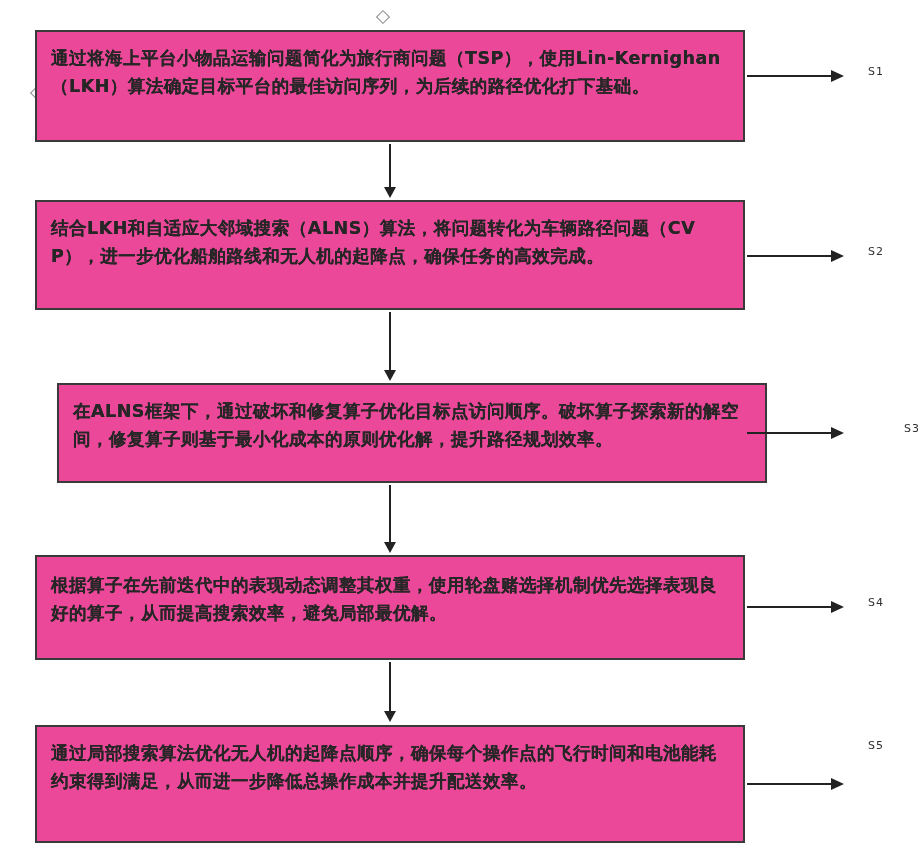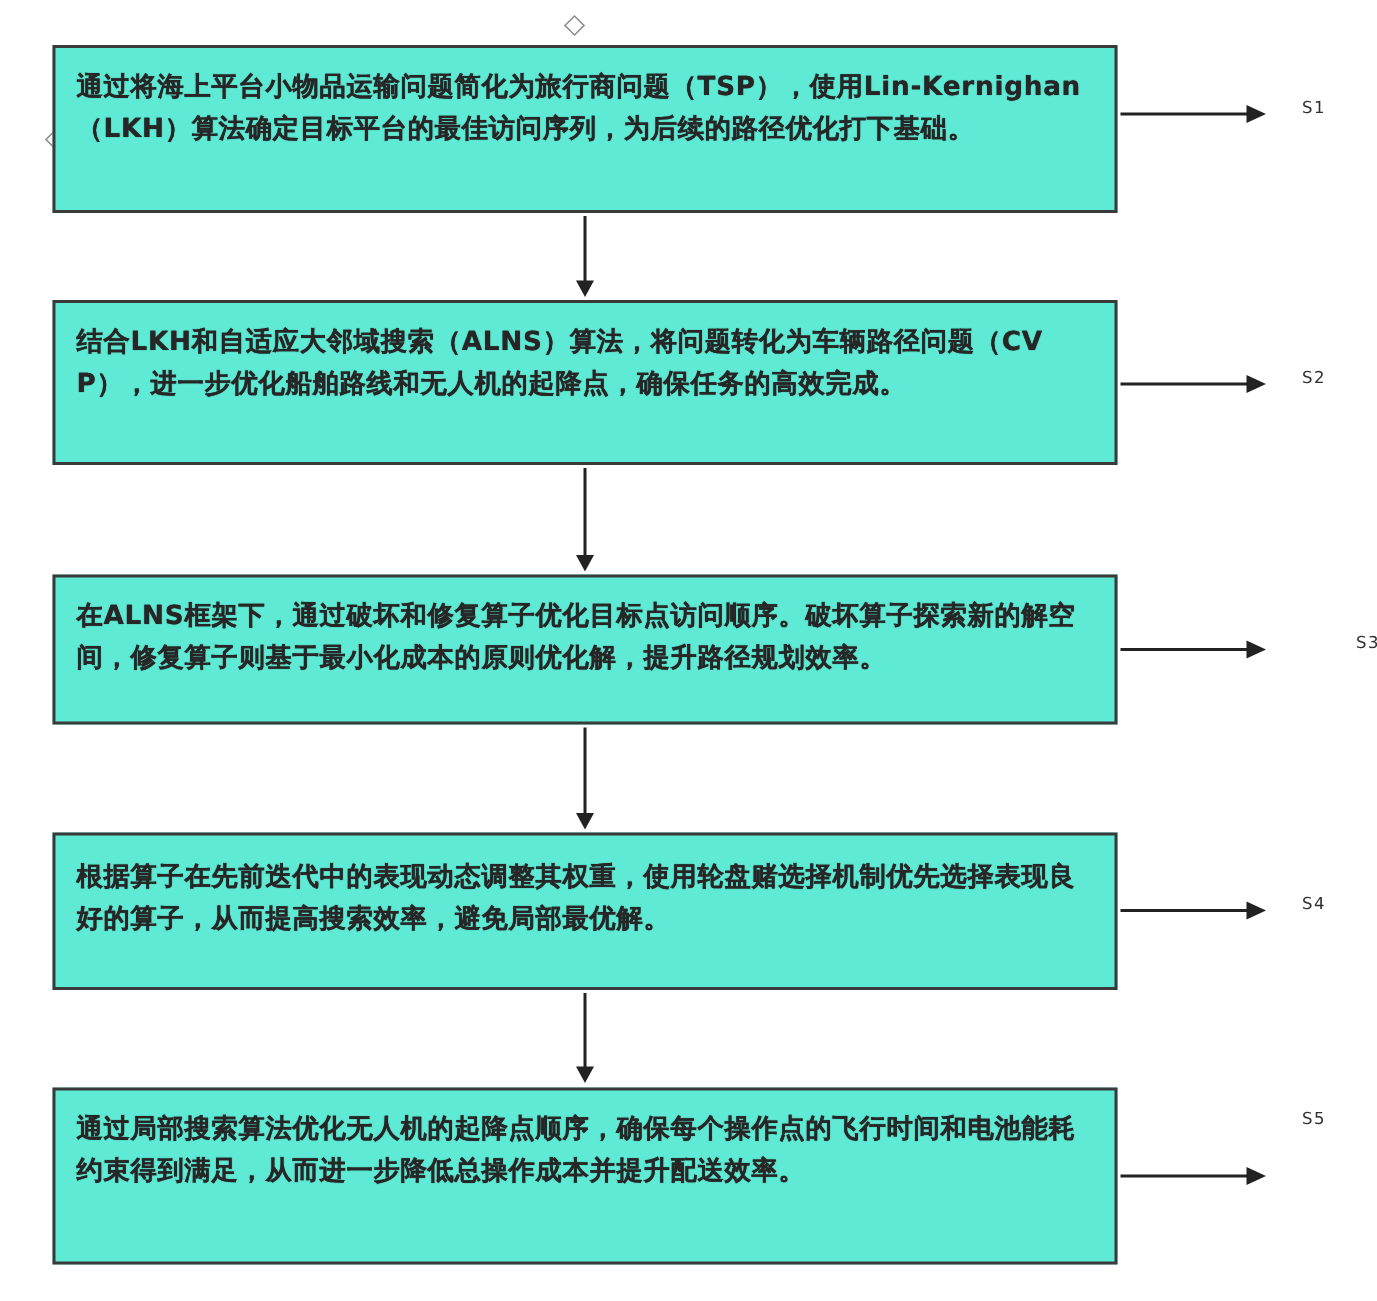--- a/index.html
+++ b/index.html
@@ -16,21 +16,21 @@
     }
     .canvas {
       position: absolute;
       inset: 0;
     }
     .step-box {
       position: absolute;
       left: 35px;
       width: 710px;
       border: 2px solid #3a3a3a;
-      background: #5eead4;
+      background: #ec4899;
       box-sizing: border-box;
     }
     .step-text {
       margin: 0;
       padding: 12px 14px 10px 14px;
       font-size: 17.5px;
       font-weight: 700;
       line-height: 1.6;
       color: #262626;
       letter-spacing: 0.5px;
@@ -100,21 +100,21 @@
   <div class="step-label" style="left: 868px; top: 65px;">S1</div>
   <div class="v-arrow" style="left: 389px; top: 144px; height: 44px;"></div>
 
   <div class="step-box" style="top: 200px; height: 110px;">
     <p class="step-text">结合LKH和自适应大邻域搜索（ALNS）算法，将问题转化为车辆路径问题（CVP），进一步优化船舶路线和无人机的起降点，确保任务的高效完成。</p>
   </div>
   <div class="h-arrow" style="left: 747px; top: 255px; width: 85px;"></div>
   <div class="step-label" style="left: 868px; top: 245px;">S2</div>
   <div class="v-arrow" style="left: 389px; top: 312px; height: 59px;"></div>
 
-  <div class="step-box" style="top: 383px; height: 100px;">
+  <div class="step-box" style="top: 383px; height: 100px; margin-left: 22px;">
     <p class="step-text">在ALNS框架下，通过破坏和修复算子优化目标点访问顺序。破坏算子探索新的解空间，修复算子则基于最小化成本的原则优化解，提升路径规划效率。</p>
   </div>
   <div class="h-arrow" style="left: 747px; top: 432px; width: 85px;"></div>
   <div class="step-label" style="left: 868px; top: 422px; margin-left: 36px;">S3</div>
   <div class="v-arrow" style="left: 389px; top: 485px; height: 58px;"></div>
 
   <div class="step-box" style="top: 555px; height: 105px;">
     <p class="step-text" style="padding-top: 14px;">根据算子在先前迭代中的表现动态调整其权重，使用轮盘赌选择机制优先选择表现良好的算子，从而提高搜索效率，避免局部最优解。</p>
   </div>
   <div class="h-arrow" style="left: 747px; top: 606px; width: 85px;"></div>

